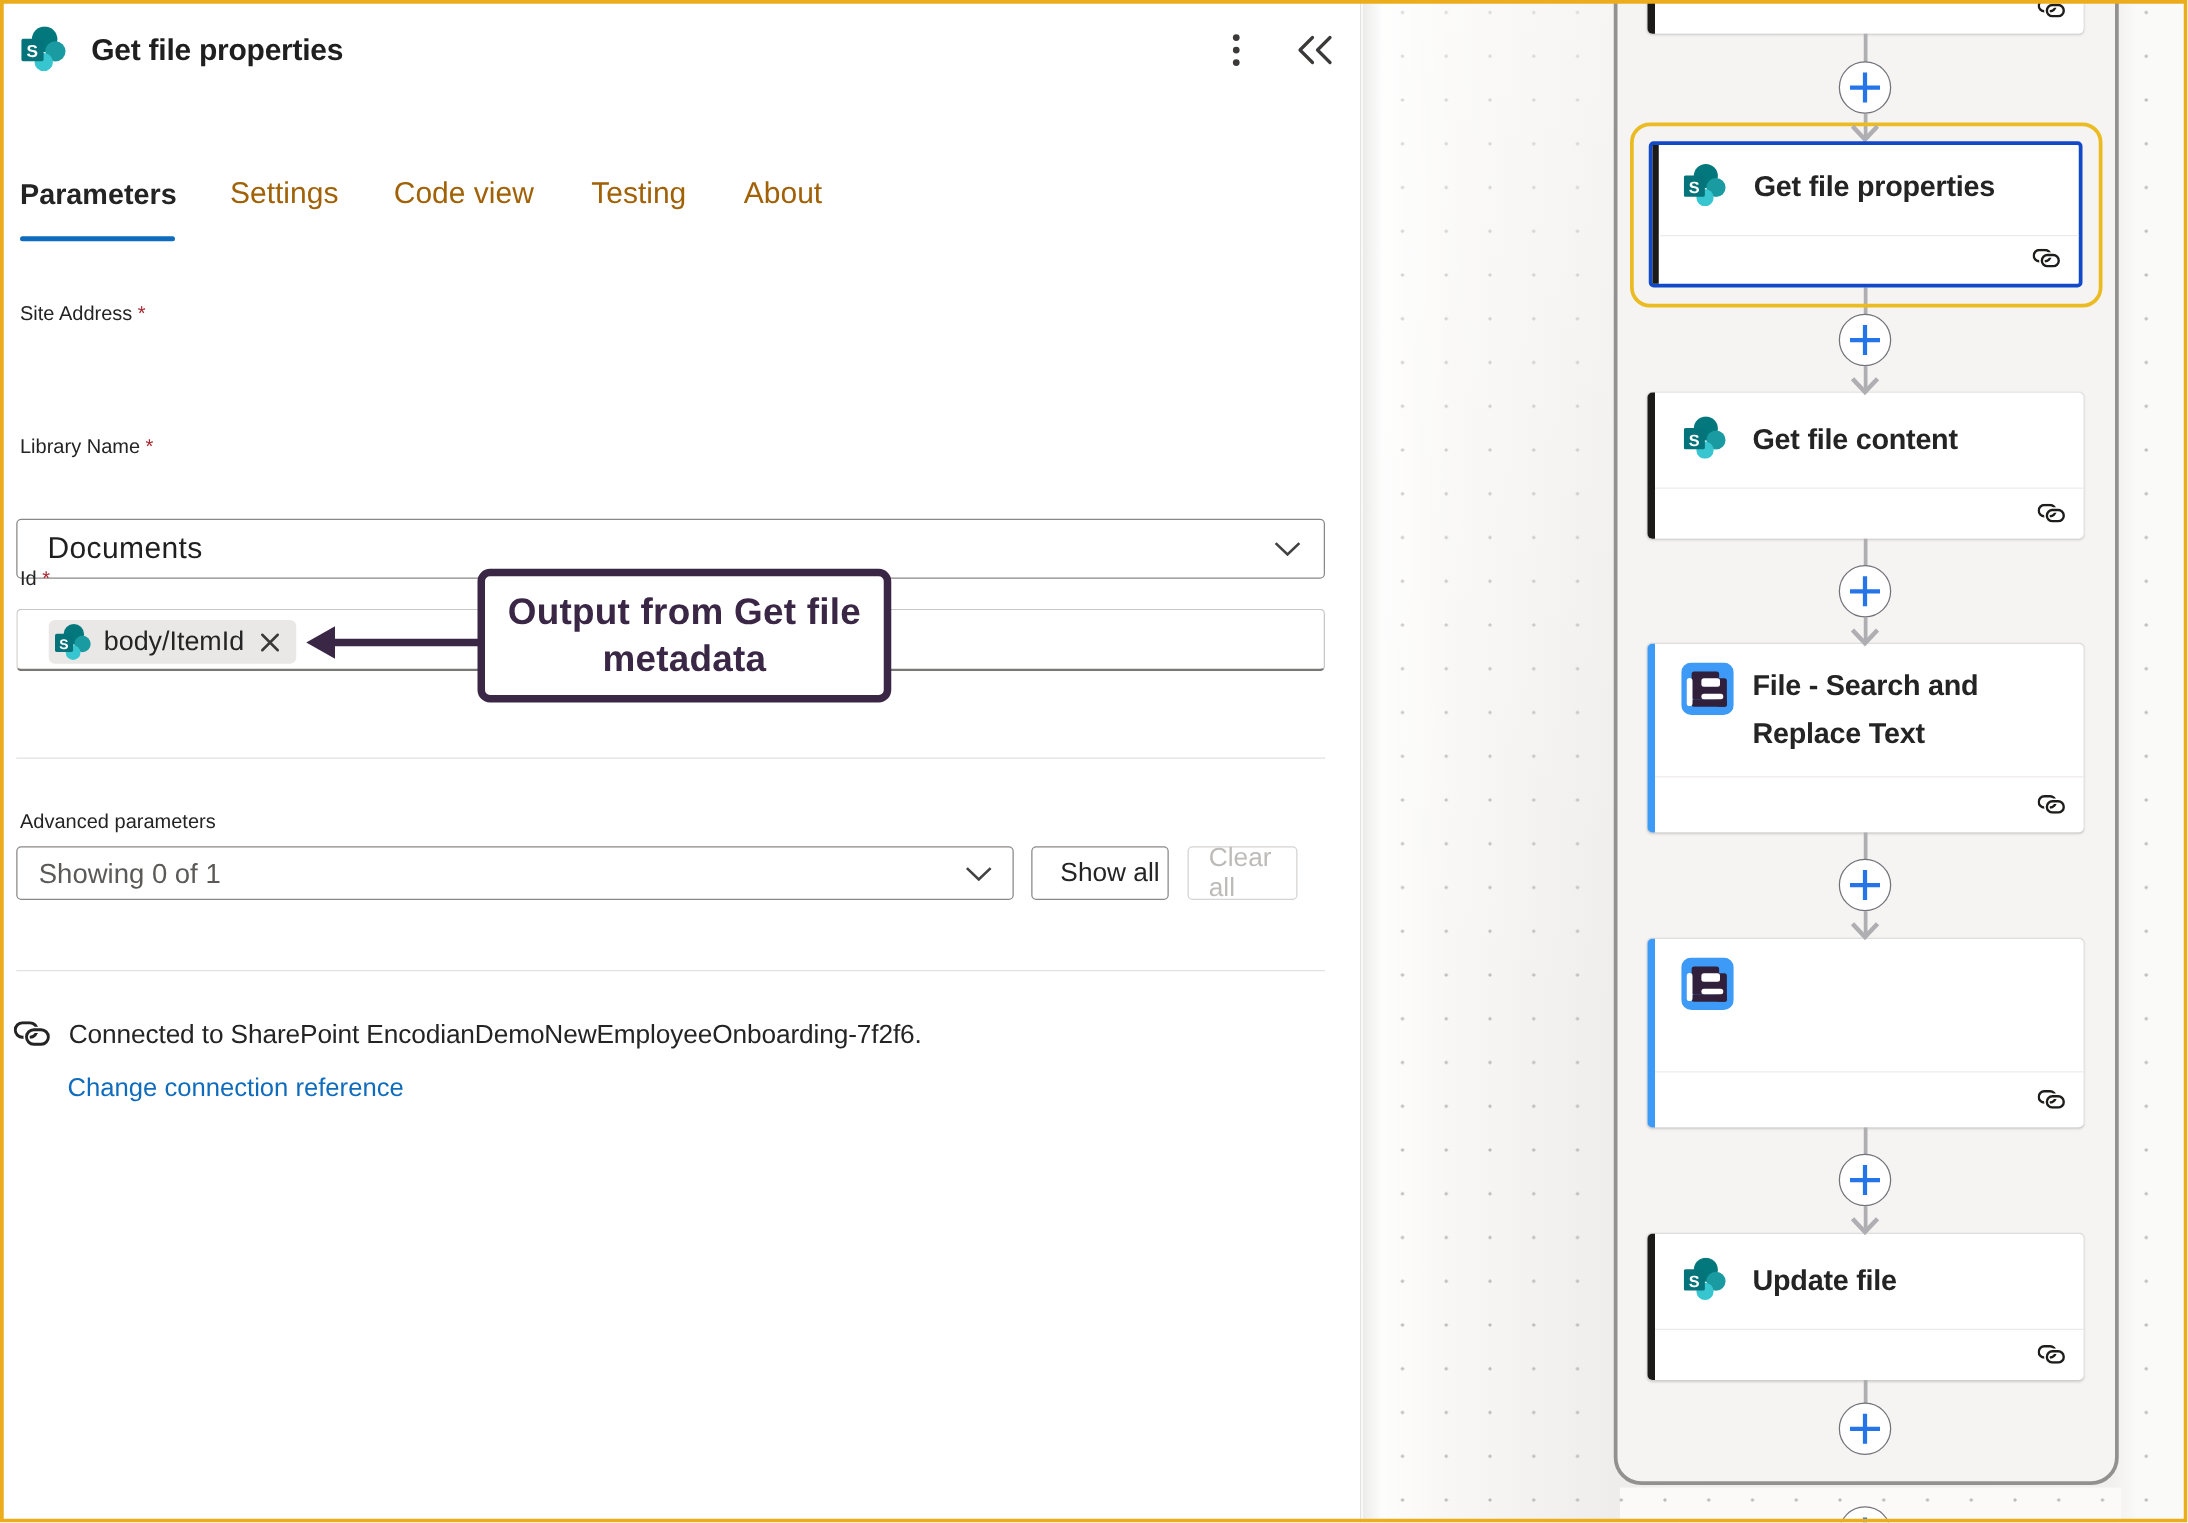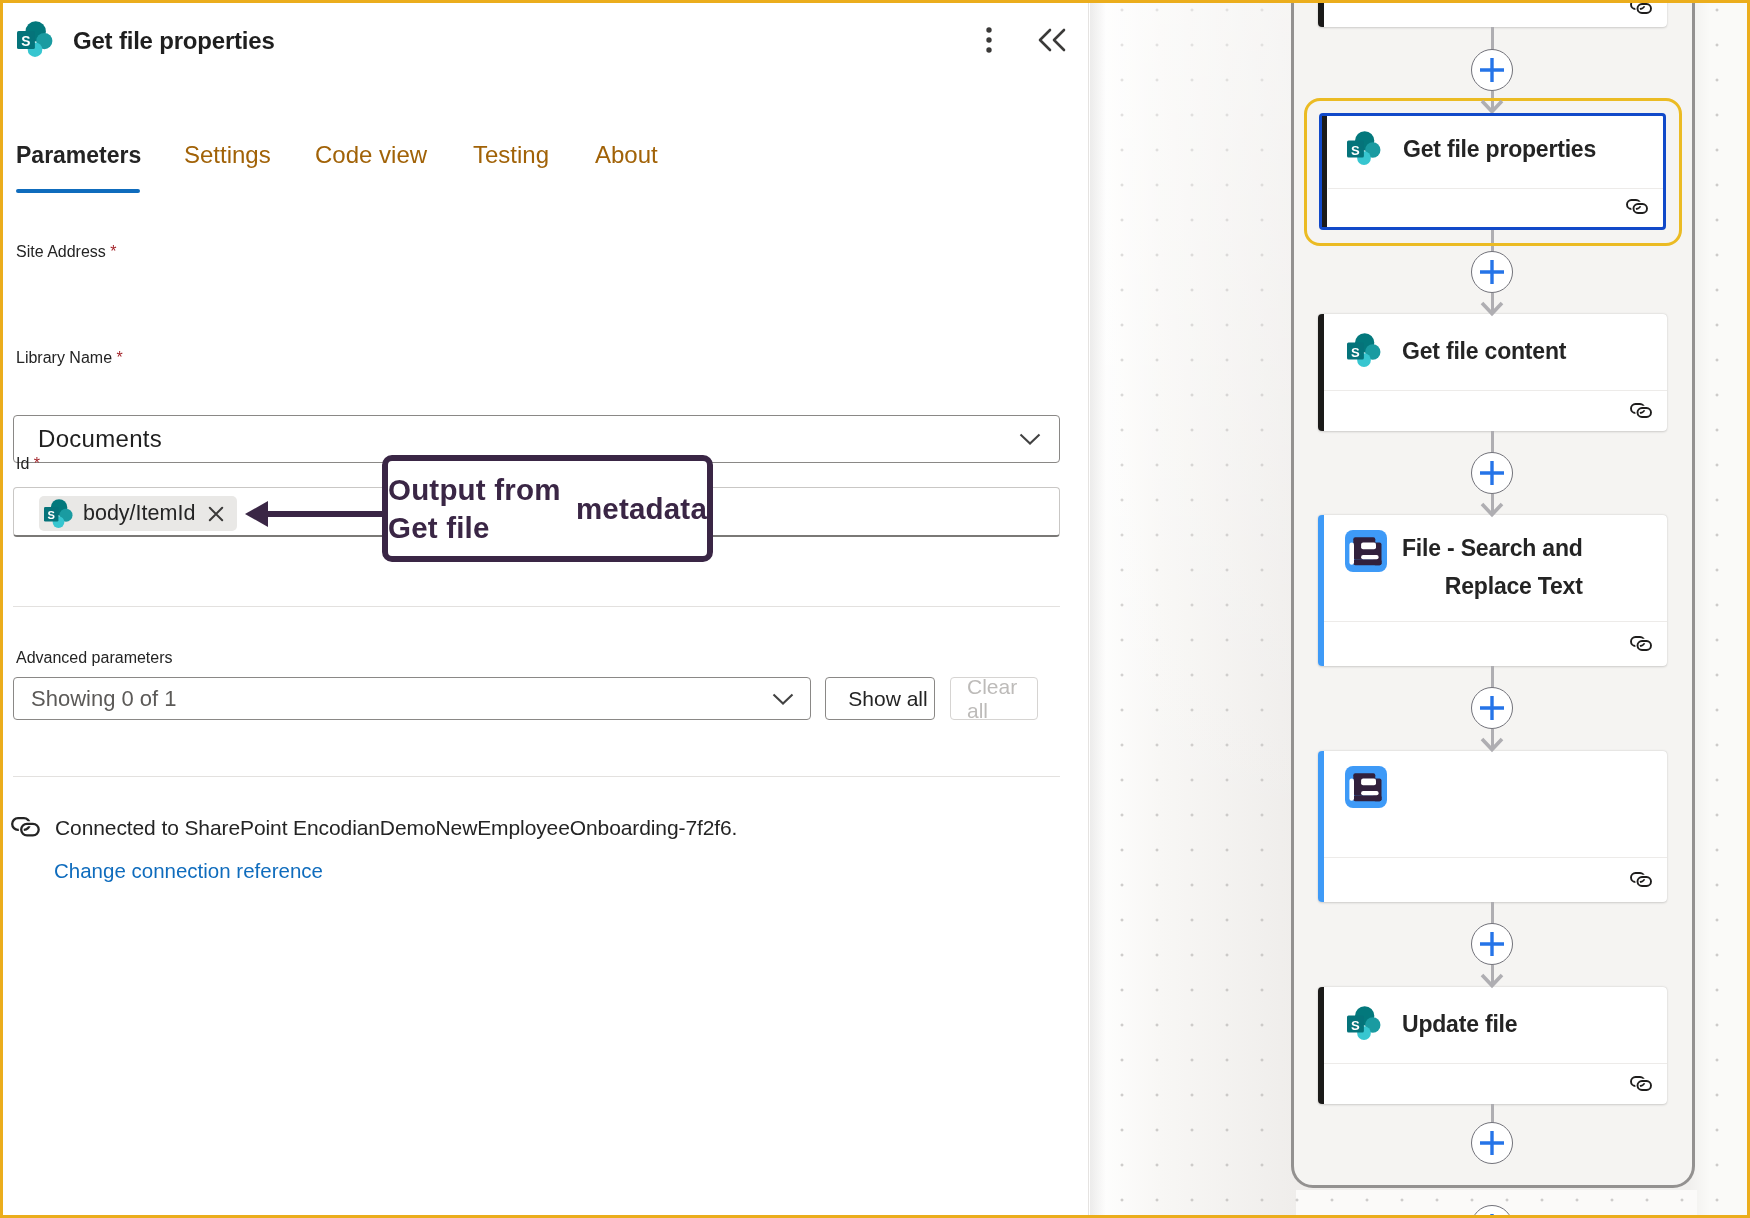--- a/index.html
+++ b/index.html
@@ -19,21 +19,21 @@
   .lbl { position:absolute; font-size:16px; color:#242424; }
   .req { color:#A4262C; }
   .field { position:absolute; left:13px; width:1047px; height:48px; border:1px solid #8A8886; border-radius:4px; background:#fff; }
   .field .txt { position:absolute; left:24px; top:50%; transform:translateY(-50%); font-size:24px; letter-spacing:0.3px; color:#1f1f1f; white-space:nowrap; }
   .chev { position:absolute; right:18px; top:50%; transform:translateY(-50%); }
   
   #idfield { border-color:#C9C7C5; border-bottom:2px solid #7A7876; }
   .pill { position:absolute; left:25px; top:8px; height:35px; background:#E9E8E6; border-radius:5px; display:flex; align-items:center; padding:0 13px 0 5px; }
   .pill .ptxt { font-size:21.5px; color:#242424; margin:0 13px 0 10px; }
   
-  #callout { position:absolute; left:382px; top:455px; width:331px; height:107px; background:#fff; border:6px solid #3A2645; border-radius:10px; z-index:5; display:flex; flex-direction:row; align-items:center; justify-content:center; }
+  #callout { position:absolute; left:382px; top:455px; width:331px; height:107px; background:#fff; border:6px solid #3A2645; border-radius:10px; z-index:5; display:flex; flex-direction:column; align-items:center; justify-content:center; }
   #callout div { font-size:29.5px; font-weight:700; color:#3A2645; line-height:38px; letter-spacing:0.2px; }
   #arrow-line { position:absolute; left:264px; top:511px; width:120px; height:6px; background:#3A2645; z-index:5; }
   #arrow-head { position:absolute; left:245px; top:501px; width:0; height:0; border-top:13px solid transparent; border-bottom:13px solid transparent; border-right:23px solid #3A2645; z-index:5; }
   .divider { position:absolute; left:13px; width:1047px; height:1px; background:#E3E1DF; }
   
   .btn { position:absolute; top:677px; height:43px; border:1px solid #8A8886; border-radius:4px; background:#fff; font-size:21px; color:#242424; display:flex; align-items:center; justify-content:center;padding-left:16px; }
   
   .bluelink { position:absolute; font-size:20.5px; color:#0F6CBD; }
   
   #canvas { position:absolute; left:1090px; top:0; width:660px; height:1218px; overflow:hidden;
@@ -237,21 +237,21 @@
       <div class="bar enc"></div>
       <svg class="cicon" style="left:27px;top:15px;" width="42" height="42" viewBox="0 0 42 42">
         <rect x="0" y="0" width="42" height="42" rx="8" fill="#3E9AF7"></rect>
         <rect x="8.3" y="7.2" width="22" height="22.1" rx="2" fill="#31203C"></rect>
         <rect x="28.3" y="12.6" width="8.2" height="22.7" rx="2" fill="#31203C"></rect>
         <rect x="8.3" y="29.3" width="28.2" height="6" rx="2" fill="#31203C"></rect>
         <rect x="16.1" y="12.6" width="14.9" height="6.7" rx="2" fill="#fff"></rect>
         <rect x="16.1" y="25" width="17.5" height="4.3" rx="2" fill="#fff"></rect>
         <rect x="4.4" y="12.4" width="4.6" height="22.4" rx="2.3" fill="#fff"></rect>
       </svg>
-      <div class="ctitle" style="top:14px;line-height:38px;text-align:right;">File - Search and<br>Replace Text</div>
+      <div class="ctitle" style="top:14px;line-height:38px;">File - Search and<br>Replace Text</div>
       <div class="cdiv" style="top:106px;"></div>
       <svg class="chain" style="bottom:15px" width="22" height="15" viewBox="0 0 22 15">
         <rect x="1" y="1" width="13.5" height="9" rx="4.5" fill="none" stroke="#1E1D1C" stroke-width="1.9"></rect>
         <rect x="7.5" y="5" width="13.5" height="9" rx="4.5" fill="none" stroke="#fff" stroke-width="4.5"></rect>
         <rect x="7.5" y="5" width="13.5" height="9" rx="4.5" fill="none" stroke="#1E1D1C" stroke-width="1.9"></rect>
       </svg>
     </div>
 
     <div class="vline" style="top:666px;height:22px;"></div>
     <div class="pluscir" style="top:687px;">

